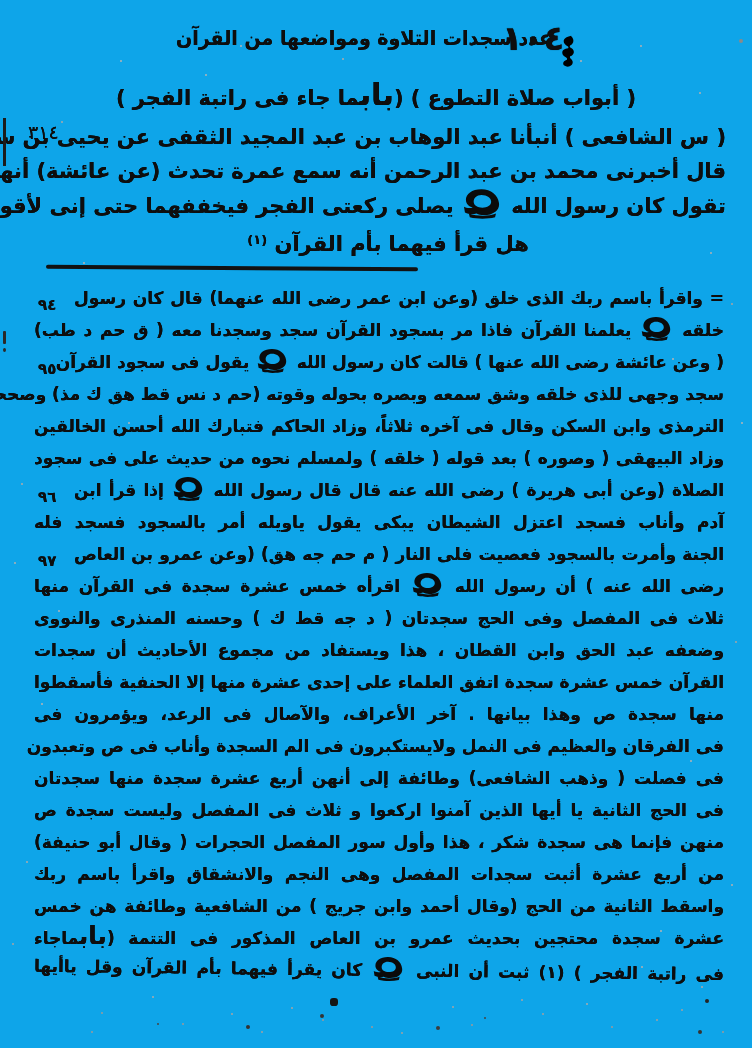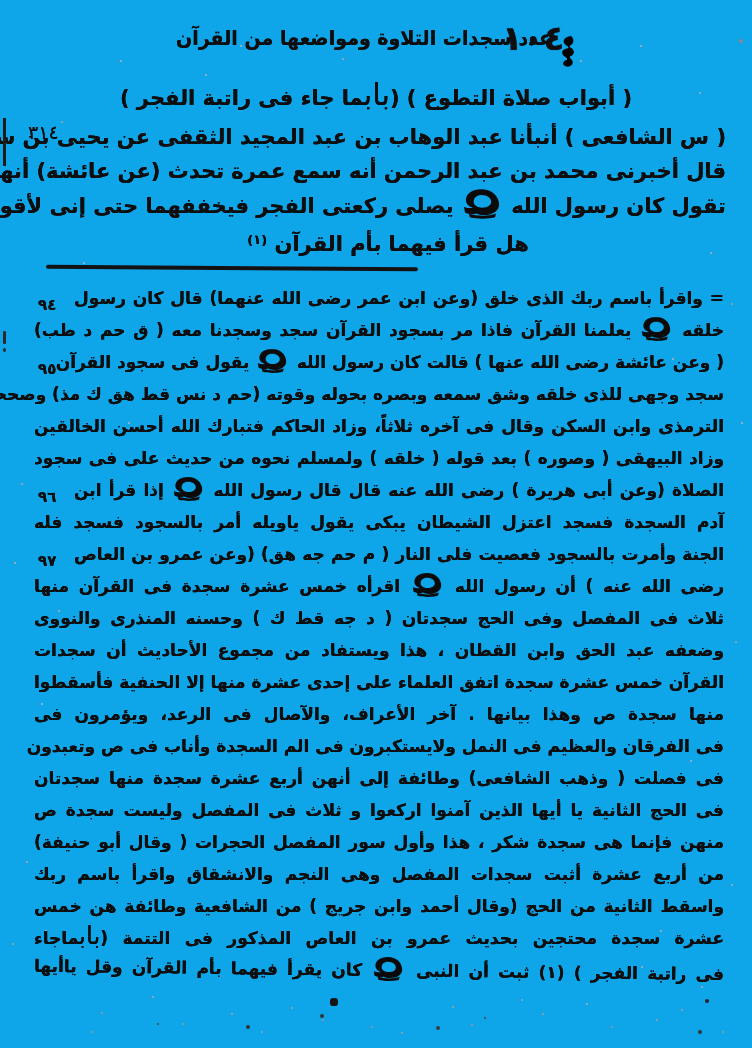--- a/index.html
+++ b/index.html
@@ -22,21 +22,21 @@
     font-size:34px;font-weight:900;text-shadow:0 0 .8px #000;
   }
   .inkblob{position:absolute;left:559px;top:35px;width:18px;height:32px;}
 
   
   .chapter{
     position:absolute;left:40px;right:40px;top:80px;
     text-align:center;font-size:21px;font-weight:700;
     white-space:nowrap;direction:rtl;text-shadow:0 0 .6px #000;
   }
-  .bab{font-size:1.45em;font-weight:400;line-height:1;letter-spacing:0;}
+  .bab{font-size:1.45em;font-weight:700;line-height:1;letter-spacing:0;}
 
   
   .matn{
     position:absolute;left:50px;right:26px;top:120px;
     font-size:21px;font-weight:700;line-height:34px;direction:rtl;
   }
   .footnotes{
     position:absolute;left:34px;right:28px;top:282px;
     font-size:17px;font-weight:700;line-height:32px;direction:rtl;
   }
@@ -139,21 +139,21 @@
             <path fill="#0b0b0b" d="M19 1C9 1 3 6 3 12c0 4 3 7 7 8-4 1-7 0-9-1l1 6c4 2 8 2 12 1 3 2 9 2 14 1 6-2 10-6 9-12C36 7 29 1 19 1zm0 6c6 0 10 3 10 7s-4 6-9 6-9-2-9-6 3-7 8-7z"></path>
             <path fill="#0b0b0b" d="M6 26c9 3 20 3 28 0l-1 4c-8 2-18 2-26 0z"></path>
           </svg></span><span> يقول فى سجود القرآن</span><span class="fn-num">٩٥</span></div>
       <div class="text-line"><span>سجد وجهى للذى خلقه وشق سمعه وبصره بحوله وقوته (حم د نس قط هق ك مذ) وصححه</span></div>
       <div class="text-line"><span>الترمذى وابن السكن وقال فى آخره ثلاثاً، وزاد الحاكم فتبارك الله أحسن الخالقين</span></div>
       <div class="text-line"><span>وزاد البيهقى ( وصوره ) بعد قوله ( خلقه ) ولمسلم نحوه من حديث على فى سجود</span></div>
       <div class="text-line numbered"><span>الصلاة (وعن أبى هريرة ) رضى الله عنه قال قال رسول الله </span><span class="sws"><svg viewBox="0 0 40 32" xmlns="http://www.w3.org/2000/svg">
             <path fill="#0b0b0b" d="M19 1C9 1 3 6 3 12c0 4 3 7 7 8-4 1-7 0-9-1l1 6c4 2 8 2 12 1 3 2 9 2 14 1 6-2 10-6 9-12C36 7 29 1 19 1zm0 6c6 0 10 3 10 7s-4 6-9 6-9-2-9-6 3-7 8-7z"></path>
             <path fill="#0b0b0b" d="M6 26c9 3 20 3 28 0l-1 4c-8 2-18 2-26 0z"></path>
           </svg></span><span> إذا قرأ ابن</span><span class="fn-num">٩٦</span></div>
-      <div class="text-line"><span>آدم السجدة فسجد اعتزل الشيطان يبكى يقول ياويله أمر بالسجود فسجد فله</span></div>
+      <div class="text-line"><span>آدم وأناب فسجد اعتزل الشيطان يبكى يقول ياويله أمر بالسجود فسجد فله</span></div>
       <div class="text-line numbered"><span>الجنة وأمرت بالسجود فعصيت فلى النار ( م حم جه هق) (وعن عمرو بن العاص</span><span class="fn-num">٩٧</span></div>
       <div class="text-line"><span>رضى الله عنه ) أن رسول الله </span><span class="sws"><svg viewBox="0 0 40 32" xmlns="http://www.w3.org/2000/svg">
             <path fill="#0b0b0b" d="M19 1C9 1 3 6 3 12c0 4 3 7 7 8-4 1-7 0-9-1l1 6c4 2 8 2 12 1 3 2 9 2 14 1 6-2 10-6 9-12C36 7 29 1 19 1zm0 6c6 0 10 3 10 7s-4 6-9 6-9-2-9-6 3-7 8-7z"></path>
             <path fill="#0b0b0b" d="M6 26c9 3 20 3 28 0l-1 4c-8 2-18 2-26 0z"></path>
           </svg></span><span> اقرأه خمس عشرة سجدة فى القرآن منها</span></div>
       <div class="text-line"><span>ثلاث فى المفصل وفى الحج سجدتان ( د جه قط ك ) وحسنه المنذرى والنووى</span></div>
       <div class="text-line"><span>وضعفه عبد الحق وابن القطان ، هذا ويستفاد من مجموع الأحاديث أن سجدات</span></div>
       <div class="text-line"><span>القرآن خمس عشرة سجدة اتفق العلماء على إحدى عشرة منها إلا الحنفية فأسقطوا</span></div>
       <div class="text-line"><span>منها سجدة ص وهذا بيانها . آخر الأعراف، والآصال فى الرعد، ويؤمرون فى</span></div>
       <div class="text-line"><span>فى الفرقان والعظيم فى النمل ولايستكبرون فى الم السجدة وأناب فى ص وتعبدون</span></div>

